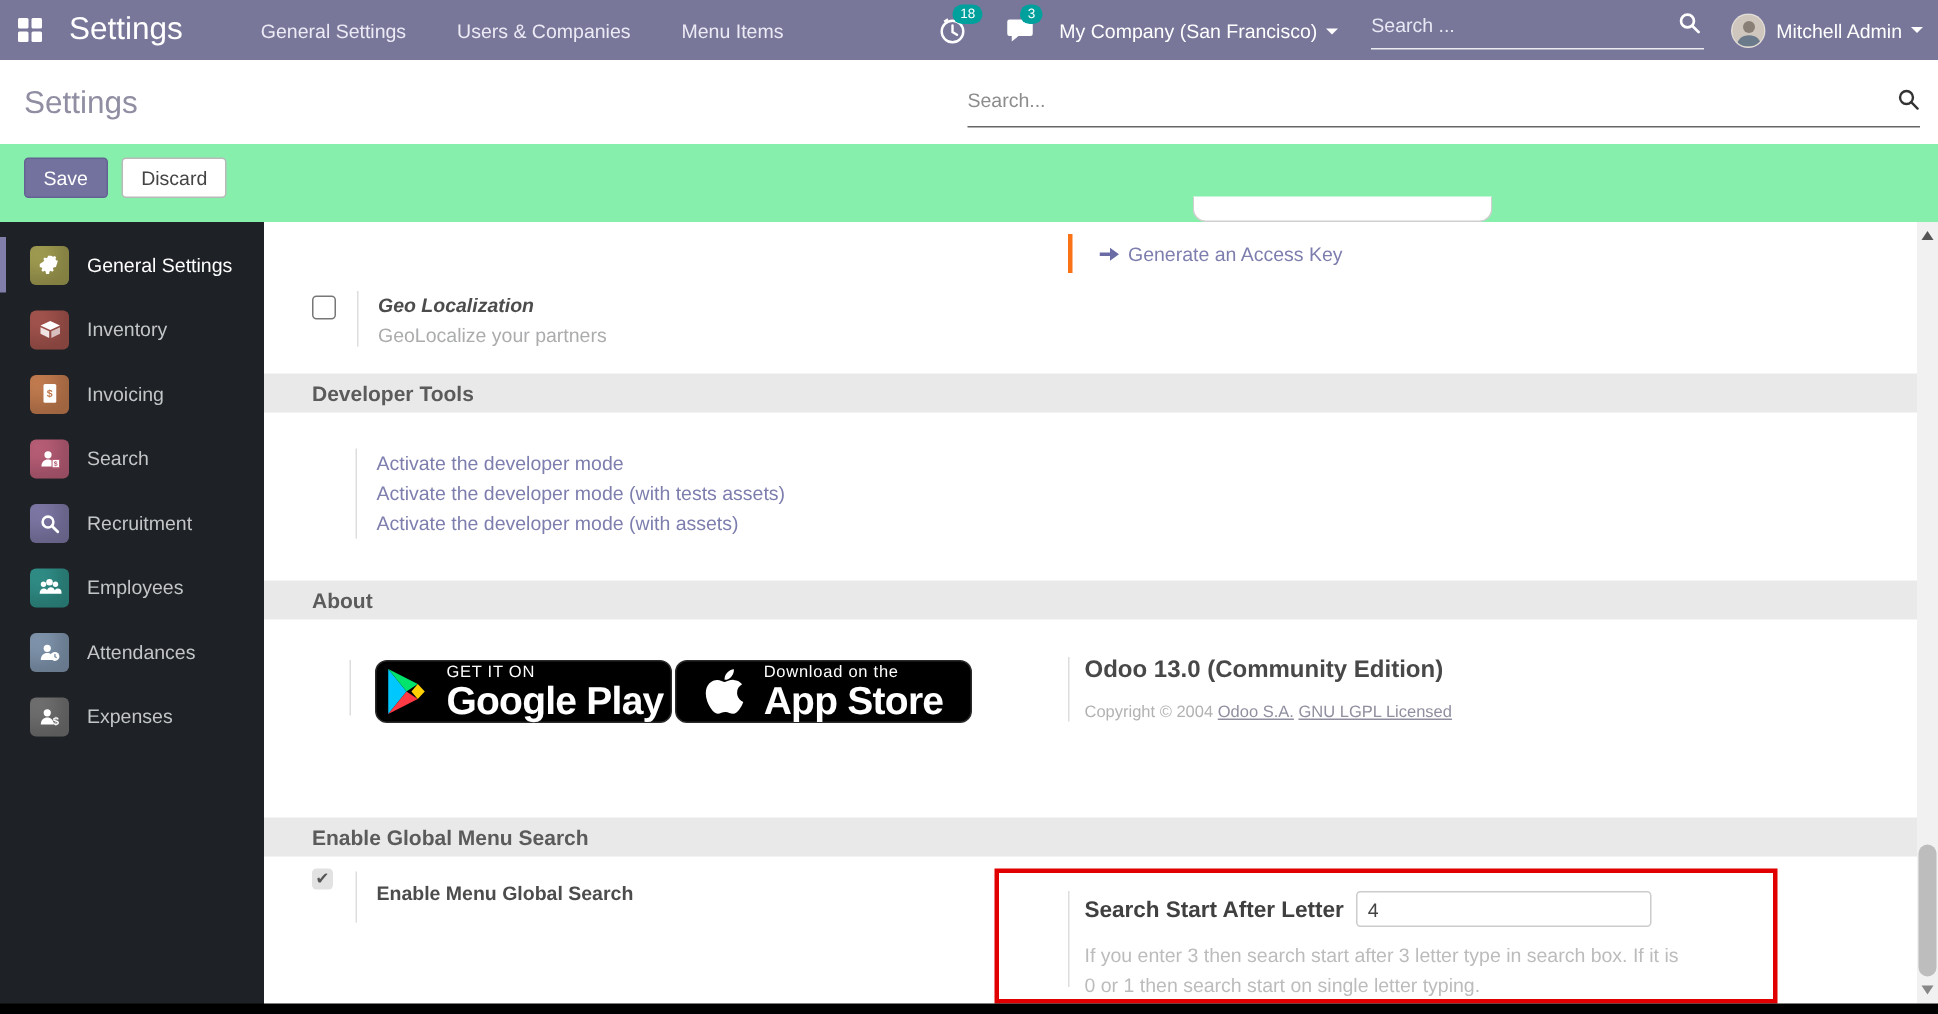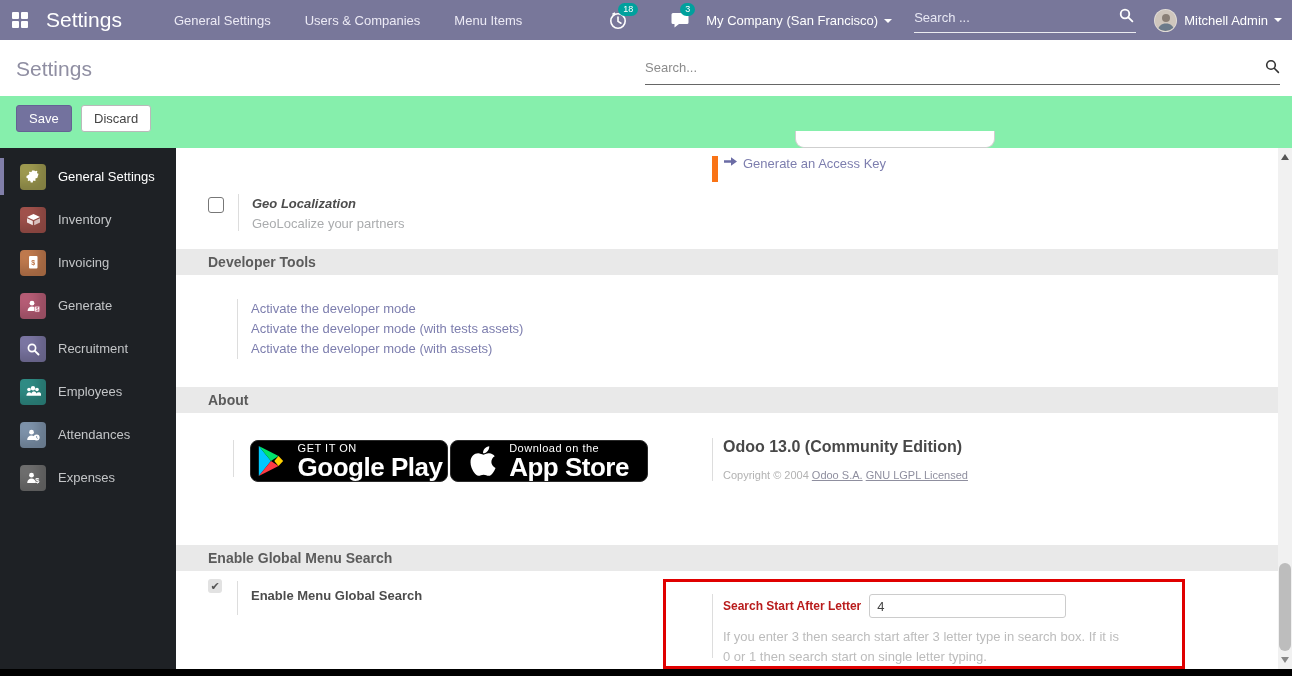--- a/index.html
+++ b/index.html
@@ -6,21 +6,21 @@
   html,body { width:1292px; height:676px; overflow:hidden;
     font-family:"Liberation Sans", sans-serif; background:#fff; }
   .topbar { position:absolute; top:0; left:0; width:1292px; height:40px;
     background:#78779a; display:flex; align-items:center; color:#fff; z-index:30; }
   .apps-btn { width:40px; height:40px; display:flex; align-items:center; justify-content:center; cursor:pointer; }
   .grid-ic { display:grid; grid-template-columns:7px 7px; grid-gap:2px; }
   .grid-ic span { width:7px; height:7px; background:#fff; border-radius:1px; }
   .app-title { font-size:21px; margin-left:6px; margin-right:50px; color:#fff; }
   .top-menu { display:flex; gap:30px; font-size:13px; color:#eceaf5; }
   .top-menu .mi { cursor:pointer; padding:12px 2px; }
-  .top-icons { display:flex; align-items:center; margin-left:auto; gap:42px; }
+  .top-icons { display:flex; align-items:center; margin-left:auto; gap:25px; }
   .icon-wrap { position:relative; width:20px; height:20px; cursor:pointer; }
   .badge { position:absolute; top:-7px; left:10px; background:#00a09d; color:#fff;
     font-size:9px; border-radius:8px; padding:1px 5px; line-height:11px; }
   .company { font-size:13px; margin-left:16px; cursor:pointer; white-space:nowrap; }
   .caret { display:inline-block; width:0; height:0; border-left:4px solid transparent;
     border-right:4px solid transparent; border-top:4px solid #fff; margin-left:6px; vertical-align:middle; }
   .tb-search { position:relative; margin-left:22px; width:222px; border-bottom:1px solid rgba(255,255,255,.85); padding-bottom:6px; }
   .tb-search input { background:transparent; border:none; outline:none; color:#fff; font-size:13px; width:190px; }
   .tb-search input::placeholder { color:#e8e8f4; }
   .tb-mag { position:absolute; right:2px; top:0px; }
@@ -48,22 +48,22 @@
   .side-item.active::before { content:""; position:absolute; left:0; top:3px; bottom:3px; width:4px; background:#817fa9; }
   .side-ic { width:26px; height:26px; border-radius:4px; margin:0 12px 0 20px; display:flex;
     align-items:center; justify-content:center; flex:none; color:#fff; font-size:14px;
     box-shadow:inset -8px -8px 12px rgba(0,0,0,.18); }
 
   .content { position:relative; flex:1; background:#fff; height:528px; }
   .sec-header { background:#e9e9e9; color:#5b5b5b; font-weight:bold; font-size:14px;
     padding:5px 2px 5px 32px; height:26px; line-height:16px; }
 
   .row-top { position:relative; height:42px; }
-  .gen-key { position:absolute; left:536px; top:8px; padding-left:6px; border-left:6px solid #f97316;
-    color:#7d7eae; font-size:13px; display:flex; align-items:flex-start; gap:6px; cursor:pointer; height:26px; }
+  .gen-key { position:absolute; left:536px; top:8px; padding-left:18px; border-left:3px solid #f97316;
+    color:#7d7eae; font-size:13px; display:flex; align-items:center; gap:6px; cursor:pointer; height:26px; }
 
   .geo-row { display:flex; margin:4px 0 18px 32px; }
   .cb { width:16px; height:16px; border:1px solid #777; border-radius:3px; background:#fff; margin-top:3px; cursor:pointer; }
   .geo-text { margin-left:14px; padding-left:13px; border-left:1px solid #ddd; }
   .opt-title { font-size:13px; font-weight:bold; color:#4c4c4c; padding-top:2px;font-style:italic; }
   .opt-sub { font-size:13px; color:#aaacae; margin-top:5px; }
 
   .dev-links { margin:24px 0 28px 32px; padding-left:13px; border-left:1px solid #ddd; margin-left:61px; }
   .dev-links .lnk { color:#7d7eae; font-size:13px; line-height:20px; cursor:pointer; }
 
@@ -80,21 +80,21 @@
   .copy a { color:#8f8f9f; text-decoration:underline; cursor:pointer; }
 
   .gs-row { position:relative; height:110px; }
   .cb-checked { width:14px; height:14px; background:#e2e2e2; border-radius:3px; color:#555;
     font-size:11px; line-height:14px; text-align:center; margin:8px 0 0 32px; cursor:pointer; }
   .gs-label { position:absolute; left:61px; top:2px; bottom:auto; height:34px; padding-left:13px;
     border-left:1px solid #ddd; font-size:13px; font-weight:bold; color:#4c4c4c; line-height:30px; }
   .red-box { position:absolute; left:487px; top:0px; width:522px; height:90px; border:3px solid #e00000; background:#fff; }
   .rb-inner { position:absolute; left:46px; top:12px; bottom:8px; right:10px; padding-left:10px; border-left:1px solid #ddd; }
   .rb-line1 { display:flex; align-items:center; gap:8px; }
-  .rb-label { font-size:12px; font-weight:bold; color:#b91c1c; white-space:nowrap; }
+  .rb-label { font-size:15px; font-weight:bold; color:#404040; white-space:nowrap; }
   .rb-input { width:197px; height:24px; border:1px solid #ccc; border-radius:3px; font-size:13px; padding:0 7px; color:#444; outline:none; }
   .rb-help { font-size:13px; color:#bcbcbc; margin-top:9px; line-height:20px; }
 
   .scrollbar { position:absolute; right:0; top:0; width:14px; height:521px; background:#f1f1f1; z-index:5; }
   .sb-arrow { position:absolute; left:3px; width:0; height:0; border-left:4px solid transparent; border-right:4px solid transparent; }
   .sb-up { top:6px; border-bottom:6px solid #555; }
   .sb-down { bottom:6px; border-top:6px solid #888; }
   .sb-thumb { position:absolute; left:1px; width:12px; top:415px; height:88px; background:#bdbdbd; border-radius:6px; }
   .bottom-bar { position:absolute; left:0; bottom:0; width:1292px; height:7px; background:#000; z-index:40; }
   svg { display:block; }
@@ -208,21 +208,21 @@
 
     <div class="side-item">
       <span class="side-ic" style="background:#b75d76">
         <svg width="15" height="14" viewBox="0 0 15 14">
             <circle cx="6" cy="4.2" r="2.4" fill="#fff"></circle>
             <path d="M1.6 12c0-3 2-4.6 4.4-4.6S10.4 9 10.4 12z" fill="#fff"></path>
             <rect x="8.7" y="7.3" width="5" height="5.6" rx="0.8" fill="#fff" stroke="#b75d76" stroke-width="0.7"></rect>
             <text x="11.2" y="11.6" font-size="4.6" font-weight="bold" fill="#b75d76" text-anchor="middle">$</text>
           </svg>
       </span>
-      <span>Generate</span>
+      <span>Search</span>
     </div>
 
     <div class="side-item">
       <span class="side-ic" style="background:#7b76a3">
         <svg width="14" height="14" viewBox="0 0 14 14">
             <circle cx="6" cy="6" r="3.6" fill="none" stroke="#fff" stroke-width="1.7"></circle>
             <path d="M8.8 8.8 12.5 12.5" stroke="#fff" stroke-width="1.9" stroke-linecap="round"></path>
           </svg>
       </span>
       <span>Recruitment</span>

